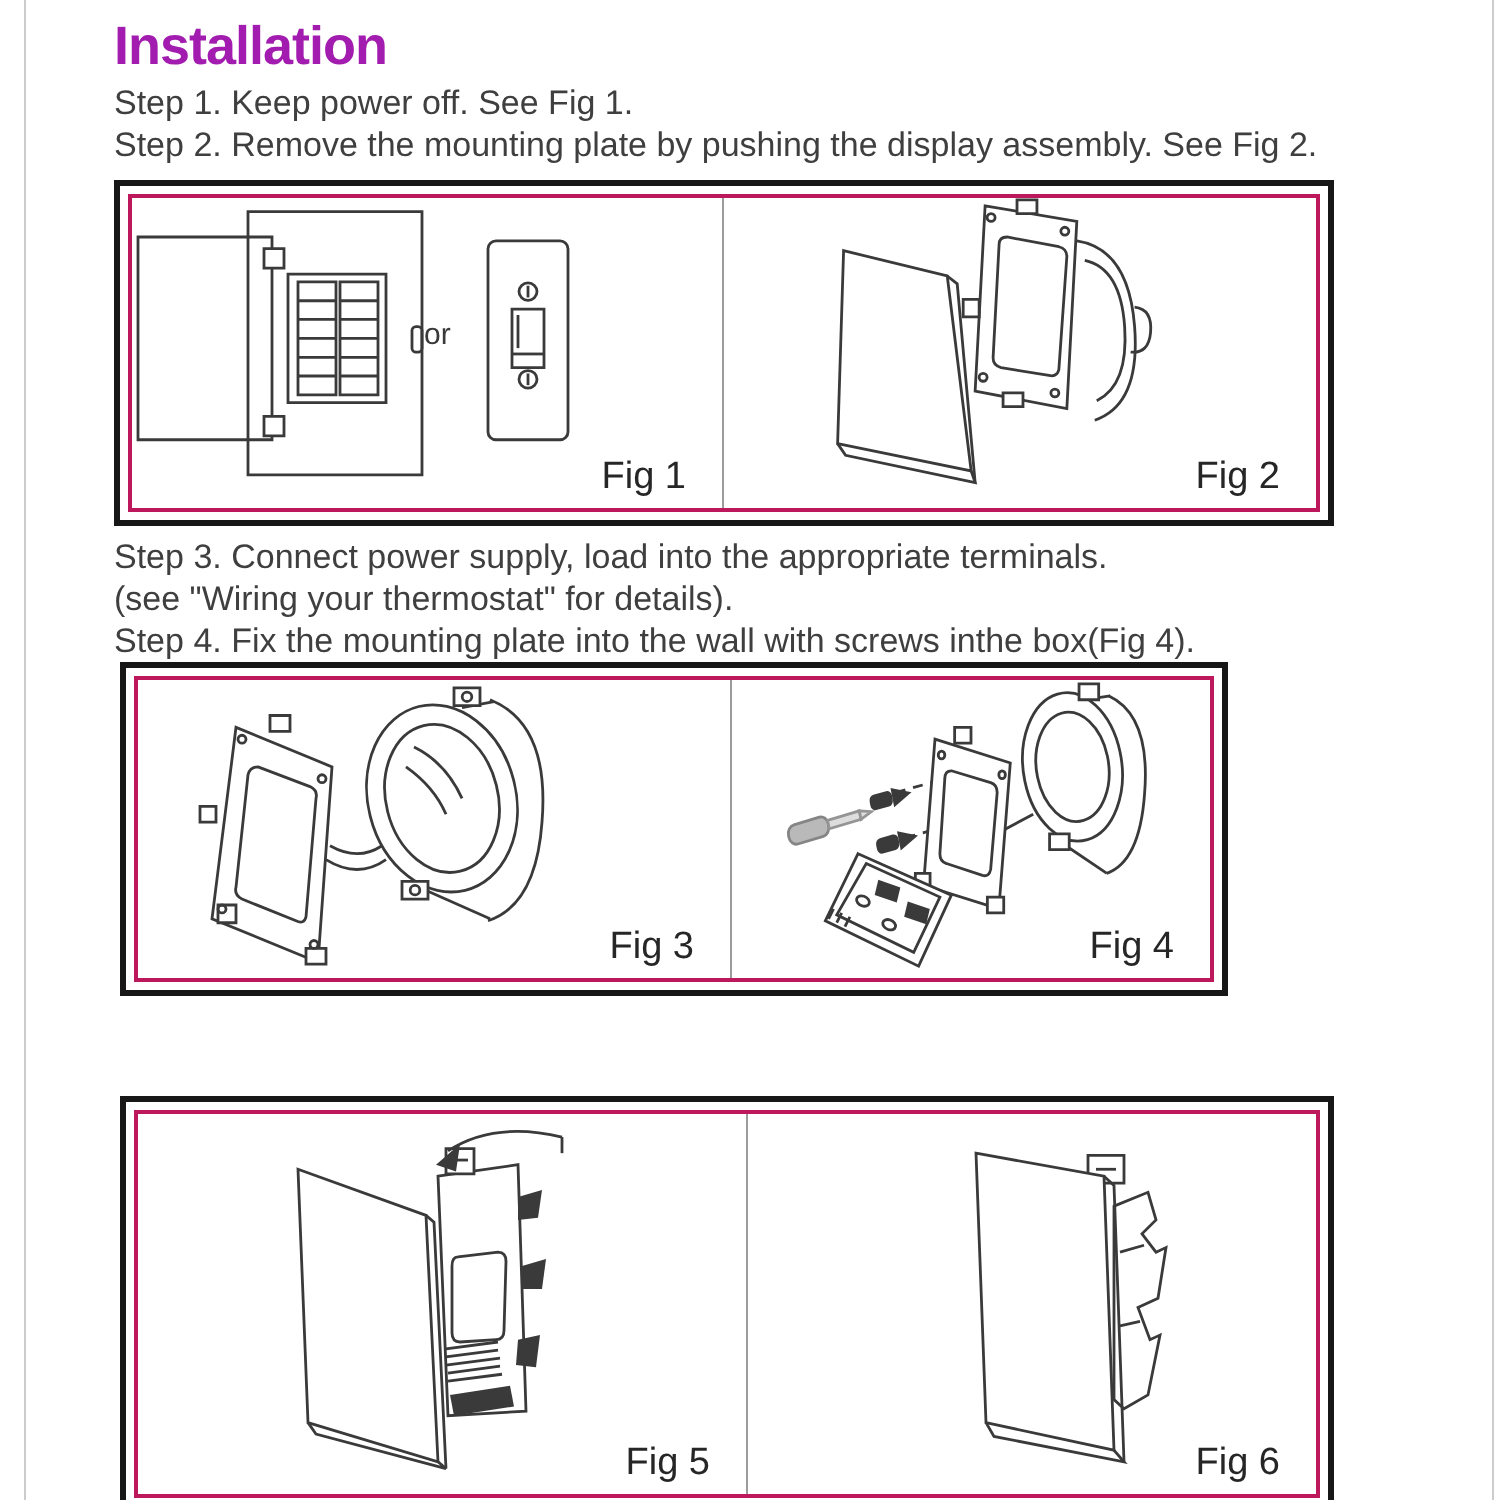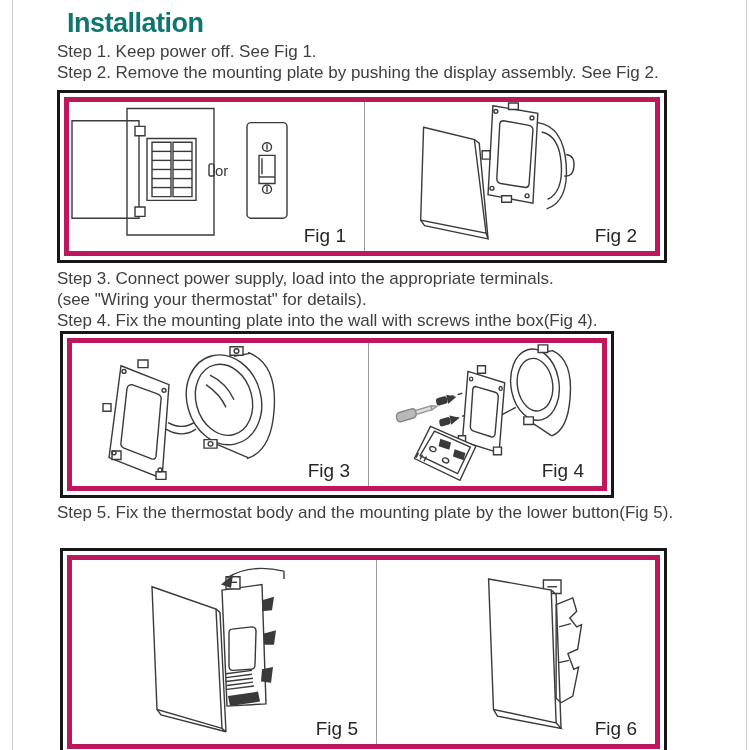--- a/index.html
+++ b/index.html
@@ -5,33 +5,33 @@
   *{box-sizing:border-box;margin:0;padding:0}
   html,body{background:#ffffff}
   .sheet{
     position:relative;width:750px;height:750px;background:#fff;
     font-family:"Liberation Sans",sans-serif;overflow:hidden;
   }
   .page-edge{position:absolute;top:0;bottom:0;width:1px;background:#cccccc}
   .edge-left{left:12px}
   .edge-right{left:746px}
   .title{
-    position:absolute;left:67px;top:8px;
-    font-size:27px;font-weight:bold;color:#0f766e;letter-spacing:-0.5px;
+    position:absolute;left:57px;top:8px;
+    font-size:27px;font-weight:bold;color:#a21caf;letter-spacing:-0.5px;
   }
   .steps{position:absolute;left:57px;color:#3f3f3f;font-size:17px;line-height:21px}
   .steps p{white-space:nowrap}
   .steps-1{top:41px}
   .steps-2{top:268px}
   .steps-3{top:502px}
   .figbox{position:absolute;border:3px solid #171717;padding:4px;background:#fff}
   .box1{left:57px;top:90px;width:610px;height:173px}
   .box2{left:60px;top:331px;width:554px;height:167px}
   .box3{left:60px;top:548px;width:607px;height:208px}
-  .figinner{border:5px solid #be185d;height:100%;display:flex}
+  .figinner{border:2px solid #be185d;height:100%;display:flex}
   .cell{position:relative;height:100%;flex:1}
   .cell.first{border-right:1px solid #9b9b9b;flex:none}
   .box1 .cell.first{width:296px}
   .box2 .cell.first{width:297px}
   .box3 .cell.first{width:305px}
   .fig-caption{
     position:absolute;bottom:4px;right:18px;
     font-size:19px;color:#262626;margin-left:44px;
   }
   svg.art{position:absolute;left:0;top:0;width:100%;height:100%}
@@ -216,21 +216,20 @@
               <path d="M62,116 l-3,5 M67,118 l-3,5 M72,120 l-3,5"></path>
             </g>
           </g>
         </svg>
         <span class="fig-caption">Fig 4</span>
       </div>
     </div>
   </div>
 
   <div class="steps steps-3">
-    <p>Step 5. Fix the thermostat body and the mounting plate by the lower button(Fig 5).</p>
   </div>
 
   <div class="figbox box3">
     <div class="figinner">
       <div class="cell first">
         <svg class="art" viewBox="0 0 304 165" preserveAspectRatio="none">
           <g stroke="#3a3a3a" fill="none" stroke-width="1.4">
             <g>
               <polygon points="150,27 190,22 194,129 155,131" fill="#fff"></polygon>
               <rect x="154" y="15" width="14" height="11" fill="#fff"></rect>

